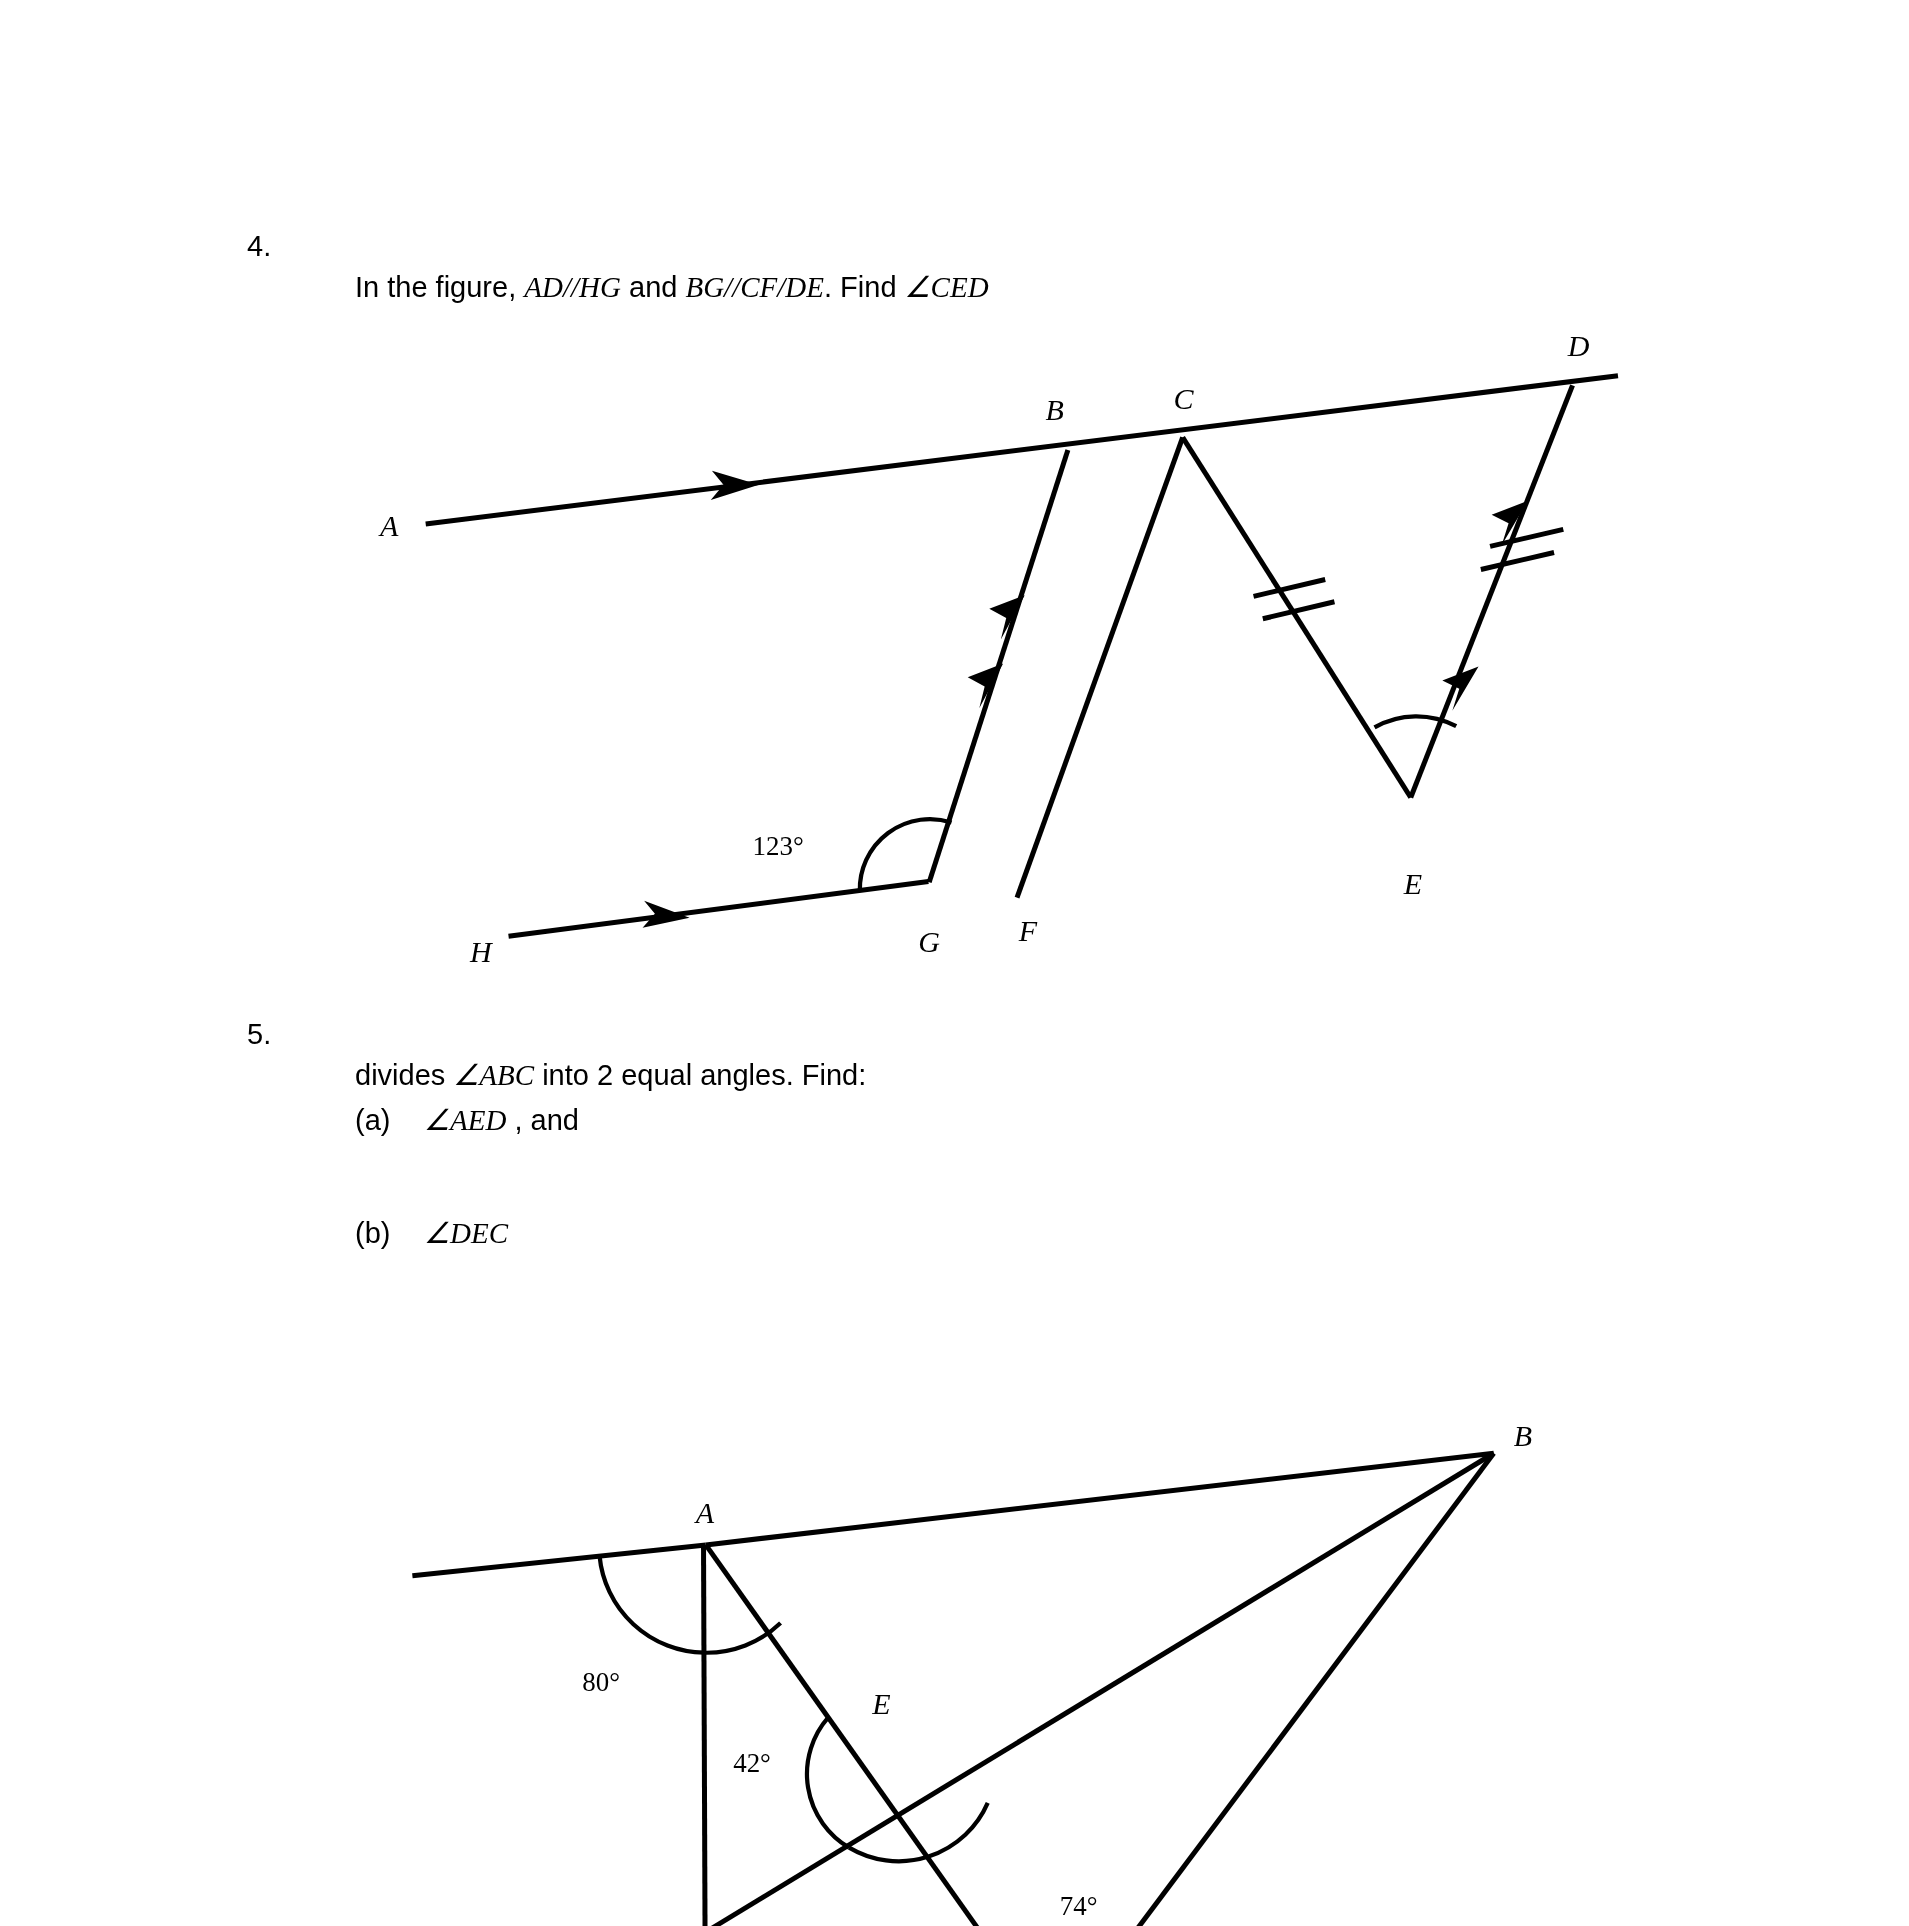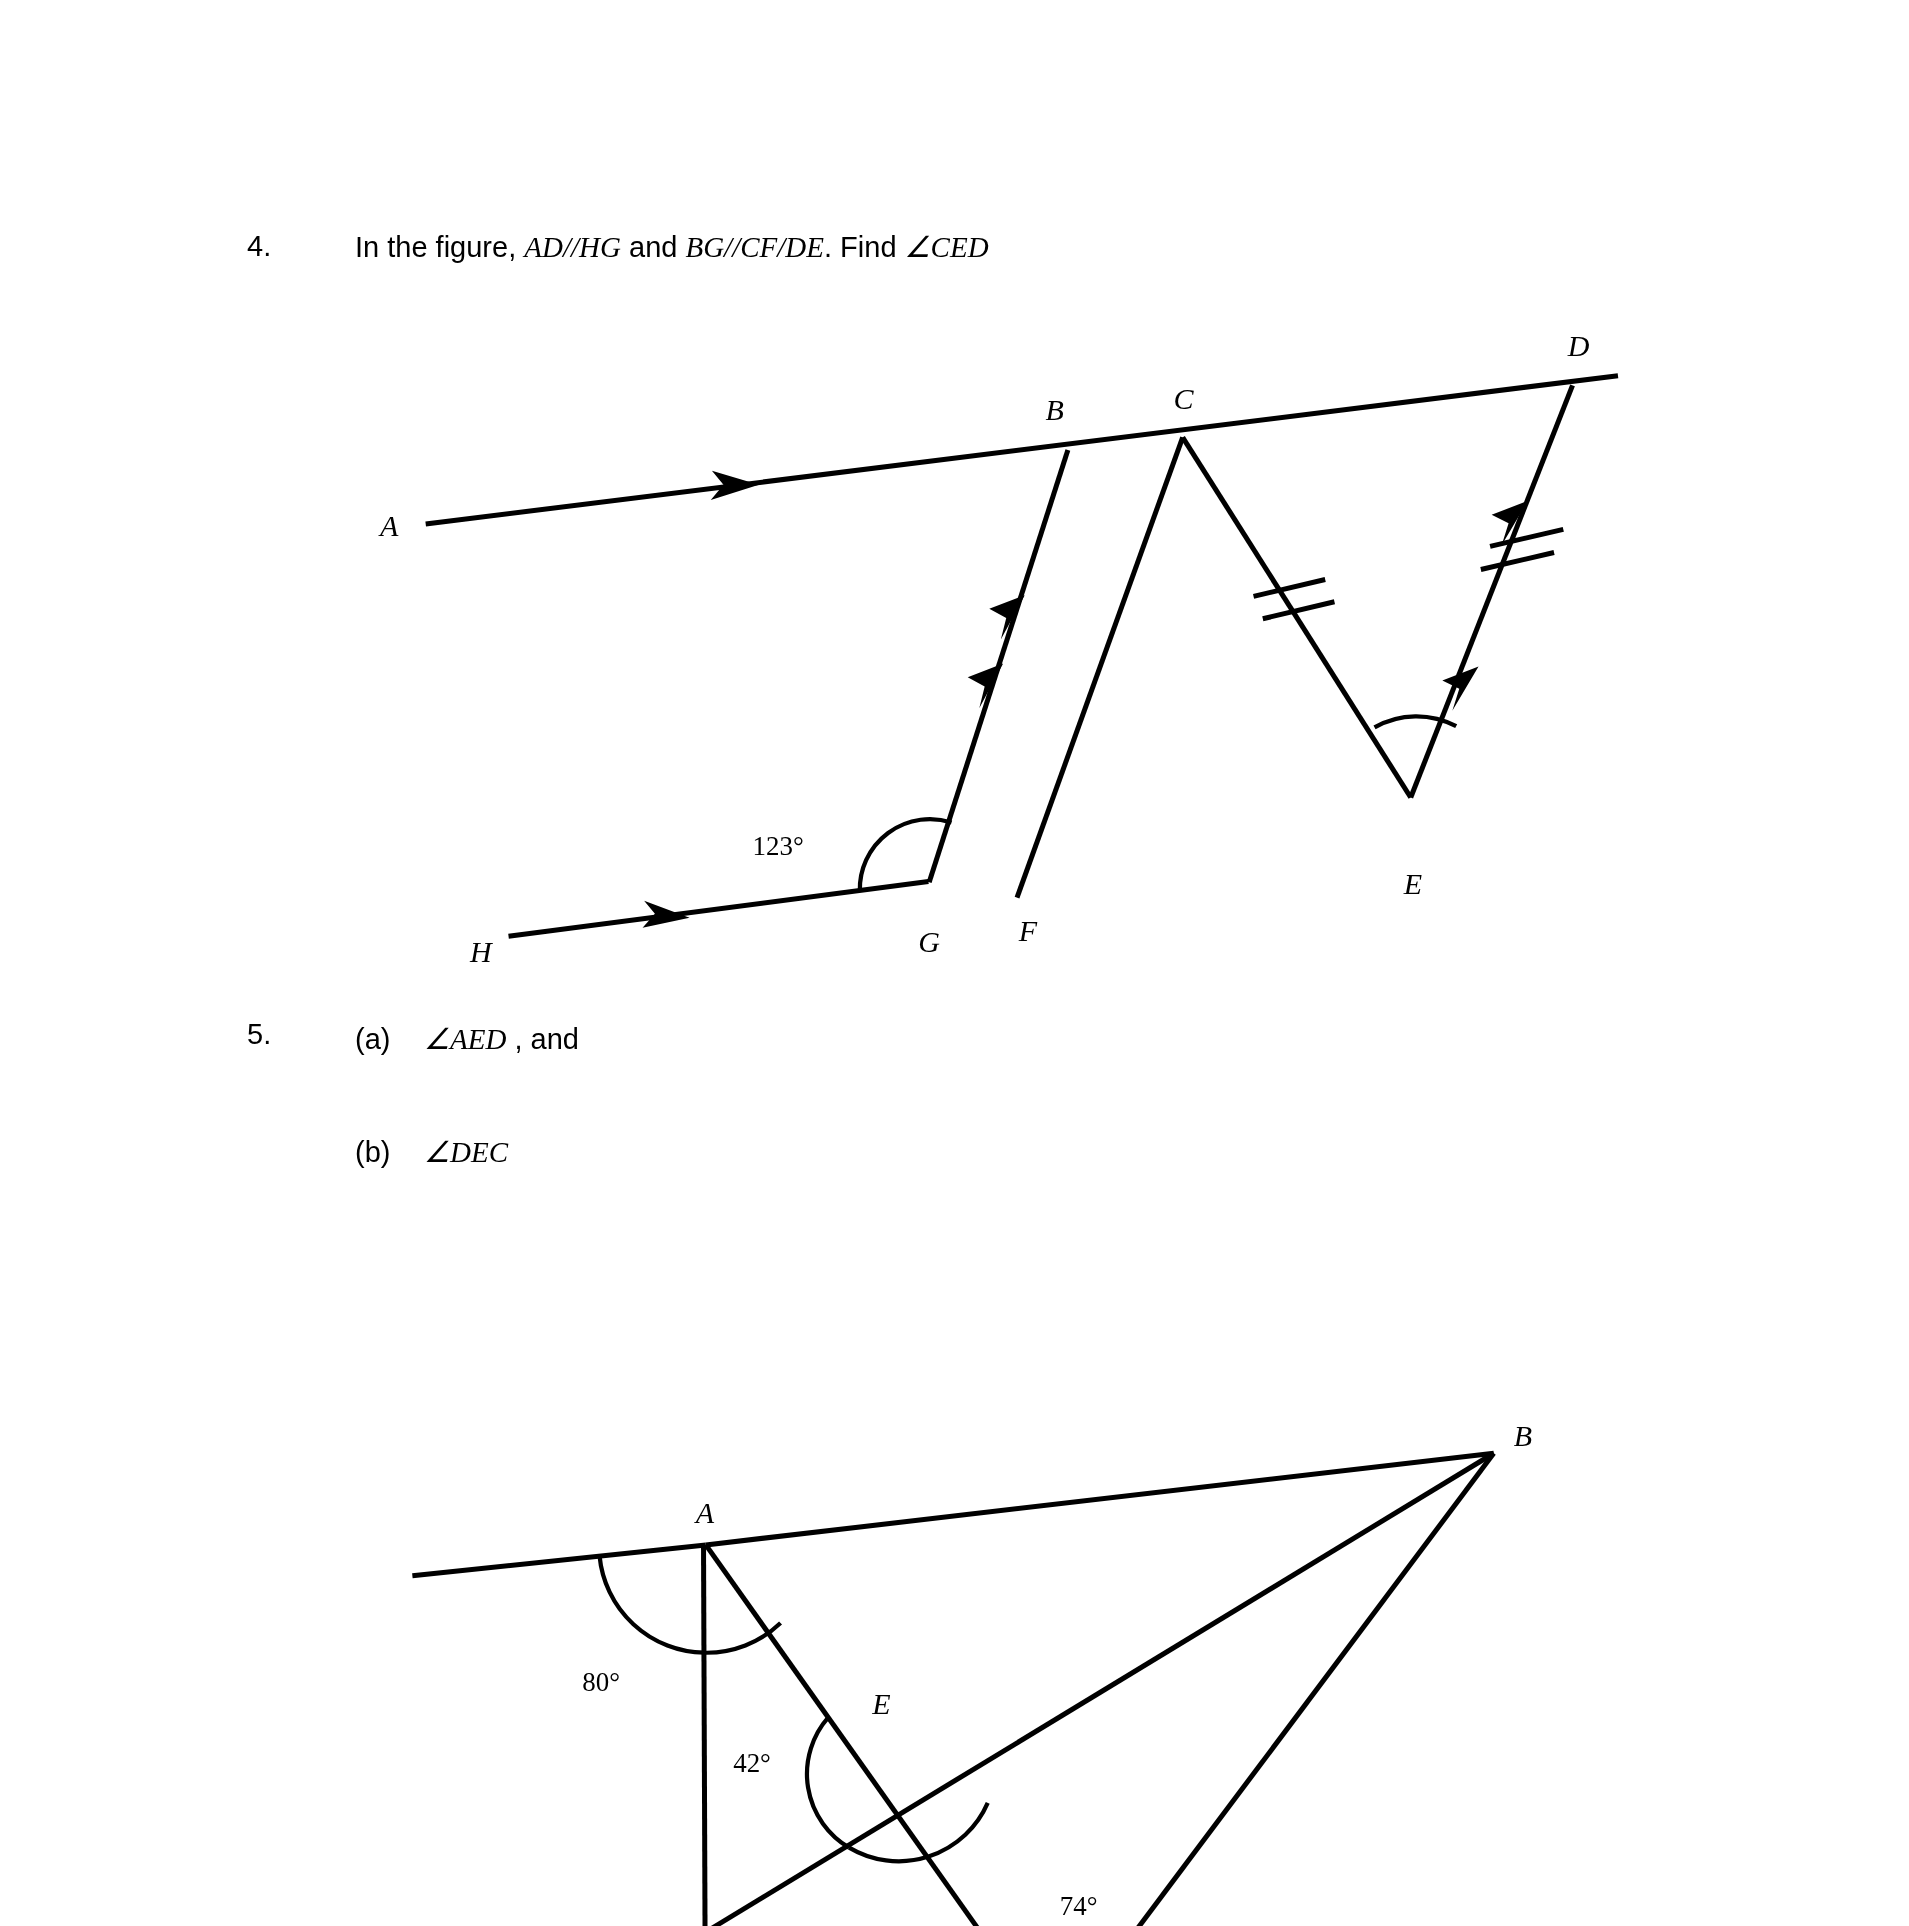--- a/index.html
+++ b/index.html
@@ -33,20 +33,21 @@
     line-height: 1.35;
     width: 108px;
     flex: 0 0 108px;
     color: #000;
   }
   .qbody {
     font-family: "Liberation Sans", sans-serif;
     font-size: 29px;
     line-height: 1.42;
     color: #000;
+    margin-top: 40px;
   }
   .mi {
     font-family: "Liberation Serif", serif;
     font-style: italic;
     font-size: 29px;
   }
   .justified {
     text-align: justify;
     text-align-last: left;
   }
@@ -154,20 +155,23 @@
       <text class="ptlabel" x="2412" y="2470" text-anchor="middle">G</text>
       <text class="ptlabel" x="1248" y="2498" text-anchor="middle">H</text>
 
       <text class="anglelabel" x="2020" y="2218" text-anchor="middle">123°</text>
     </svg>
   </div>
 
   <div class="qblock" style="left:247px; top:1015px; width:1410px;">
     <div class="qnum">5.</div>
     <div class="qbody" style="width:1302px;">
+      <div>
+        <span>divides </span><span class="mi">∠ABC</span><span> into 2 equal angles. Find:</span>
+      </div>
       <div class="subrow" style="margin-top:3.9px;">
         <span class="subtag sublabel">(a)</span>
         <span class="sublabel"><span class="mi">∠AED</span><span> , and</span></span>
       </div>
       <div class="subrow" style="margin-top:72px;">
         <span class="subtag sublabel">(b)</span>
         <span class="sublabel"><span class="mi">∠DEC</span></span>
       </div>
     </div>
   </div>

